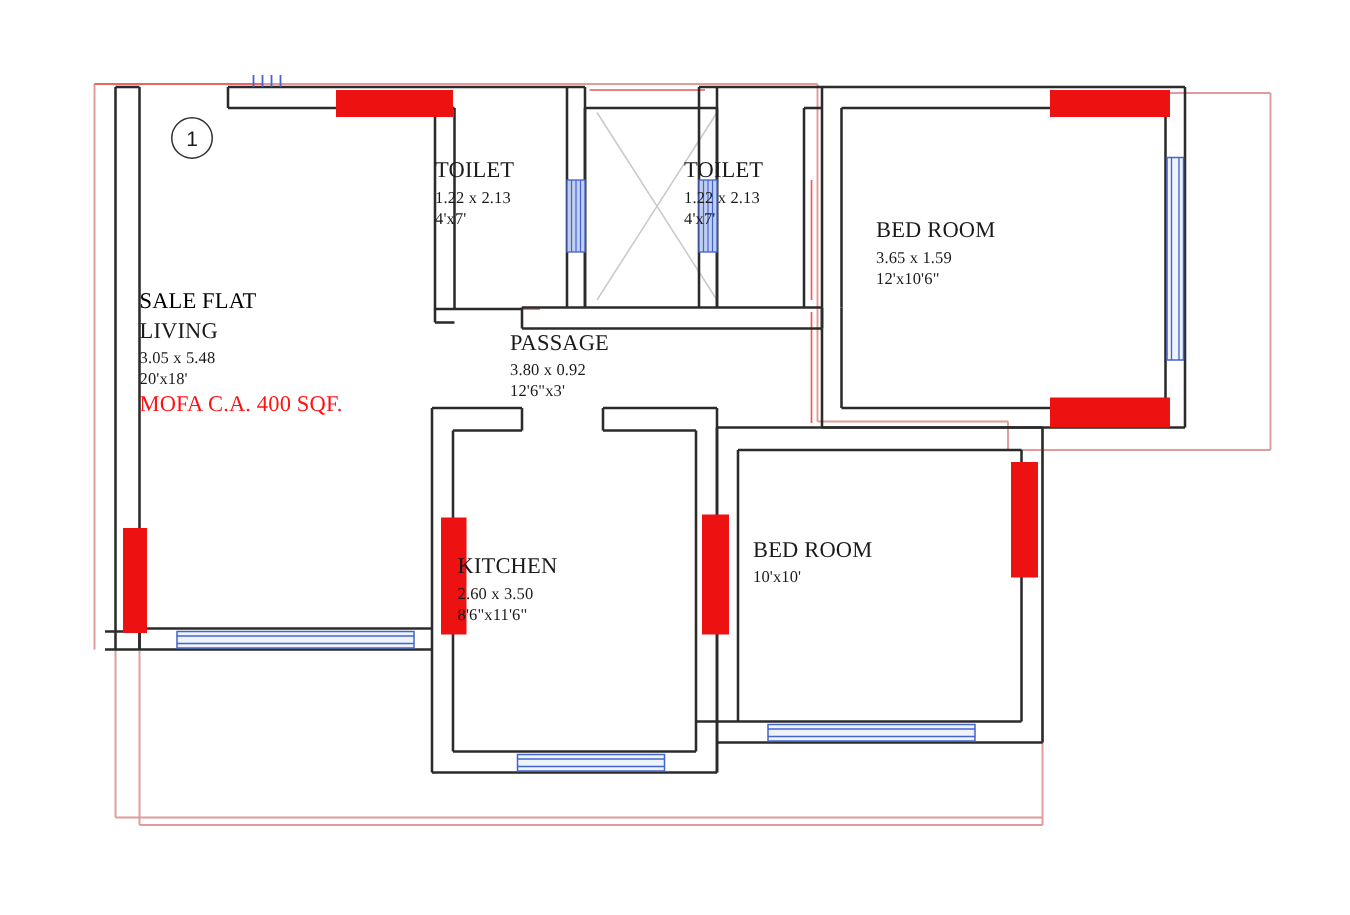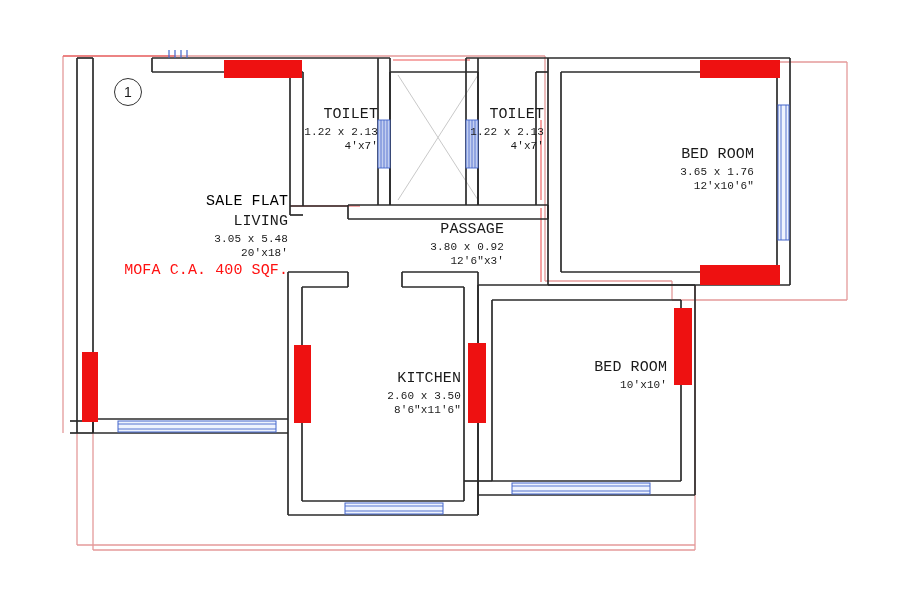--- a/index.html
+++ b/index.html
@@ -6,22 +6,22 @@
   #plan{
     position:relative;
     width:900px;height:610px;
     background:#ffffff;
     font-family:"Liberation Sans", sans-serif;
     overflow:hidden;
   }
   #svgroot{position:absolute;left:0;top:0;width:900px;height:610px;}
   .lbl{
     position:absolute;
-    text-align:right;
-    font-family:Liberation Mono, monospace;
+    text-align:left;
+    font-family:Liberation Serif, serif;
     color:#1a1a1a;
     white-space:nowrap;
     line-height:1.32;
     letter-spacing:0.1px;
   }
   .lbl .ttl{font-size:15px;}
   .lbl .dim{font-size:11px;}
   .lbl .dim2{font-size:11px;}
   .saleflat{font-size:15px;color:#000000;}
   .mofa{font-size:15px;color:#ff1111;}
@@ -230,29 +230,29 @@
     <div class="dim">1.22 x 2.13</div>
     <div class="dim2">4'x7'</div>
   </div>
 
   <div class="lbl" style="left:456px;top:105px;width:88px;">
     <div class="ttl">TOILET</div>
     <div class="dim">1.22 x 2.13</div>
     <div class="dim2">4'x7'</div>
   </div>
 
-  <div class="lbl" style="left:314px;top:220px;width:190px;">
+  <div class="lbl" style="left:340px;top:220px;width:190px;">
     <div class="ttl">PASSAGE</div>
     <div class="dim">3.80 x 0.92</div>
     <div class="dim2">12'6"x3'</div>
   </div>
 
   <div class="lbl" style="left:584px;top:145px;width:170px;">
     <div class="ttl">BED ROOM</div>
-    <div class="dim">3.65 x 1.76</div>
+    <div class="dim">3.65 x 1.59</div>
     <div class="dim2">12'x10'6"</div>
   </div>
 
   <div class="lbl" style="left:502px;top:358px;width:165px;">
     <div class="ttl">BED ROOM</div>
     <div class="dim2">10'x10'</div>
   </div>
 
   <div class="lbl" style="left:305px;top:369px;width:156px;">
     <div class="ttl">KITCHEN</div>

